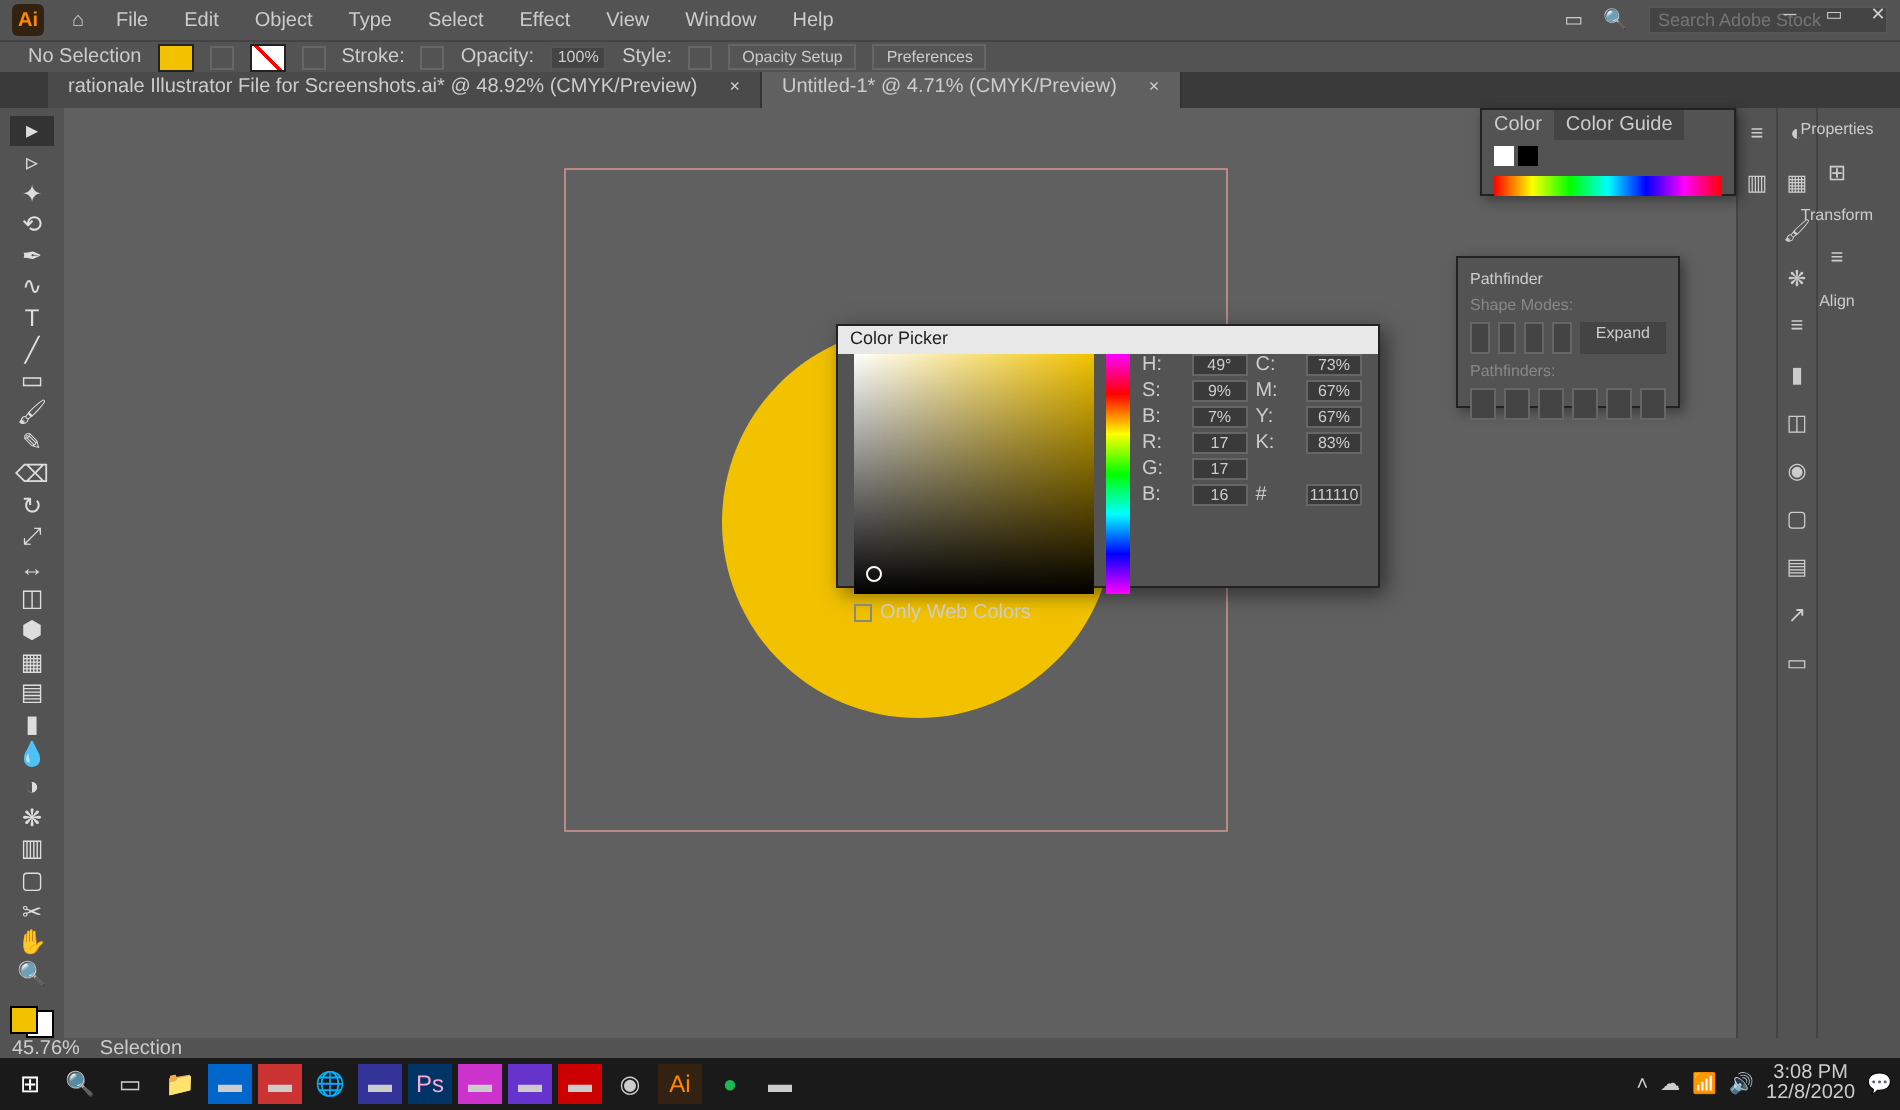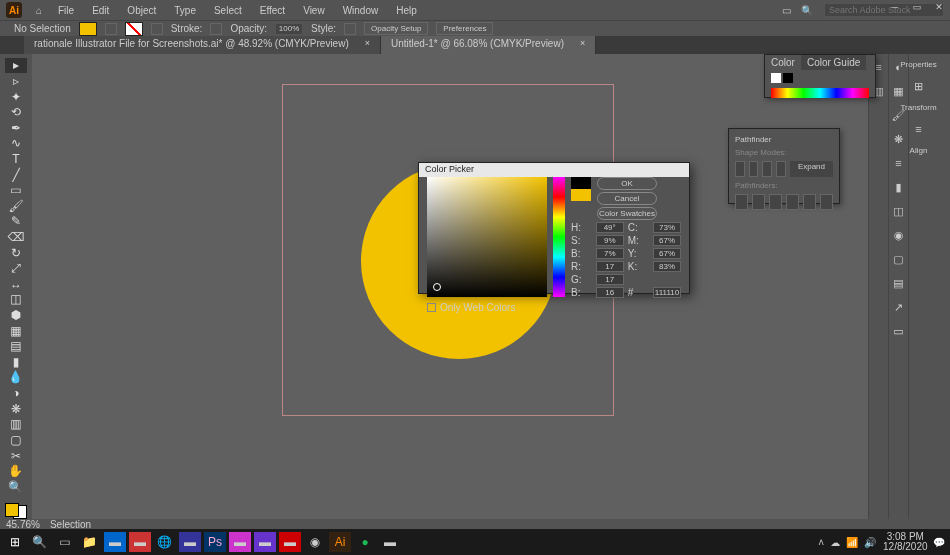--- a/index.html
+++ b/index.html
@@ -28,21 +28,21 @@
 .toolcol .tl{width:22px;height:20px;display:flex;align-items:center;justify-content:center;font-size:12px;color:#ddd}
 .toolcol .tl.active{background:#333}
 .toolcol .fsw{width:22px;height:22px;position:relative;margin-top:8px}
 .toolcol .fsw .f1{position:absolute;top:0;left:0;width:14px;height:14px;background:#f2c200;border:1px solid #000}
 .toolcol .fsw .f2{position:absolute;bottom:0;right:0;width:14px;height:14px;background:#fff;border:1px solid #000}
 .rpanels{position:absolute;top:54px;right:0;width:82px;bottom:36px;background:#535353;display:flex}
 .rpanels .col{width:20px;border-left:1px solid #444;display:flex;flex-direction:column;align-items:center;padding-top:6px;gap:10px}
 .rpanels .col .ic{width:14px;height:14px;display:flex;align-items:center;justify-content:center;font-size:11px}
 .rwide{width:22px}
 .floatp{position:absolute;background:#535353;border:1px solid #222;box-shadow:2px 2px 6px rgba(0,0,0,.4)}
-.p-color{top:54px;left:764px;width:112px;height:44px}
+.p-color{top:54px;left:740px;width:128px;height:44px}
 .p-color .hdr{display:flex;font-size:8px}
 .p-color .hdr div{padding:2px 6px;background:#444}
 .p-color .hdr div.act{background:#535353}
 .p-color .sw{display:flex;gap:2px;padding:3px 6px}
 .p-color .sw span{width:10px;height:10px}
 .p-color .spectrum{height:10px;margin:2px 6px;background:linear-gradient(90deg,#f00,#ff0,#0f0,#0ff,#00f,#f0f,#f00)}
 .p-path{top:128px;left:728px;width:112px;height:76px;padding:4px}
 .p-path .ttl{font-size:8px;padding:2px}
 .p-path .lbl{font-size:8px;color:#888;padding:2px}
 .p-path .row{display:flex;gap:4px;padding:2px}
@@ -118,21 +118,21 @@
   <span class="btnp">Opacity Setup</span>
   <span class="btnp">Preferences</span>
 </div>
 
 <div class="tabbar">
   <div class="tab">
       <span>rationale Illustrator File for Screenshots.ai* @ 48.92% (CMYK/Preview)</span>
       <span class="close">×</span>
     </div>
   <div class="tab active">
-      <span>Untitled-1* @ 66.08% (CMYK/Preview)</span>
+      <span>Untitled-1* @ 4.71% (CMYK/Preview)</span>
       <span class="close">×</span>
     </div>
 </div>
 
 <div class="work">
   <div class="artboard">
     <div class="shape"></div>
   </div>
 </div>
 
@@ -233,33 +233,20 @@
 </div>
 
 <div class="picker">
   <div class="tbar">Color Picker</div>
   <div class="body">
     <div class="grad">
         <div class="mrk"></div>
       </div>
     <div class="hue"></div>
     <div class="right">
-      <div style="display:flex;gap:6px;align-items:flex-start">
-        <div class="cmp">
-          <div>
-              <span style="background:#000;display:block;width:20px;height:12px"></span>
-              <span style="background:#f2c200;display:block;width:20px;height:12px"></span>
-            </div>
-        </div>
-        <div style="display:flex;flex-direction:column;gap:2px">
-          <div class="rbtn">OK</div>
-          <div class="rbtn">Cancel</div>
-          <div class="rbtn">Color Swatches</div>
-        </div>
-      </div>
       <div class="vals">
         <span>H:</span>
           <input value="49°" style="">
         <span>C:</span>
           <input value="73%" style="">
         <span>S:</span>
           <input value="9%" style="">
         <span>M:</span>
           <input value="67%" style="">
         <span>B:</span>

